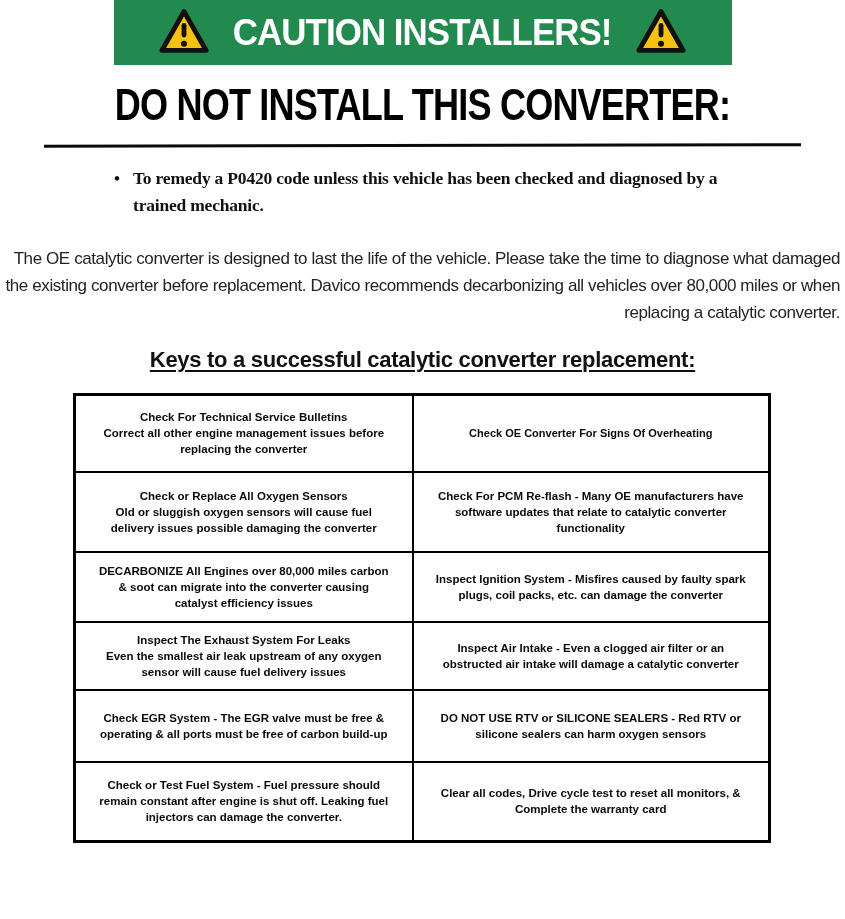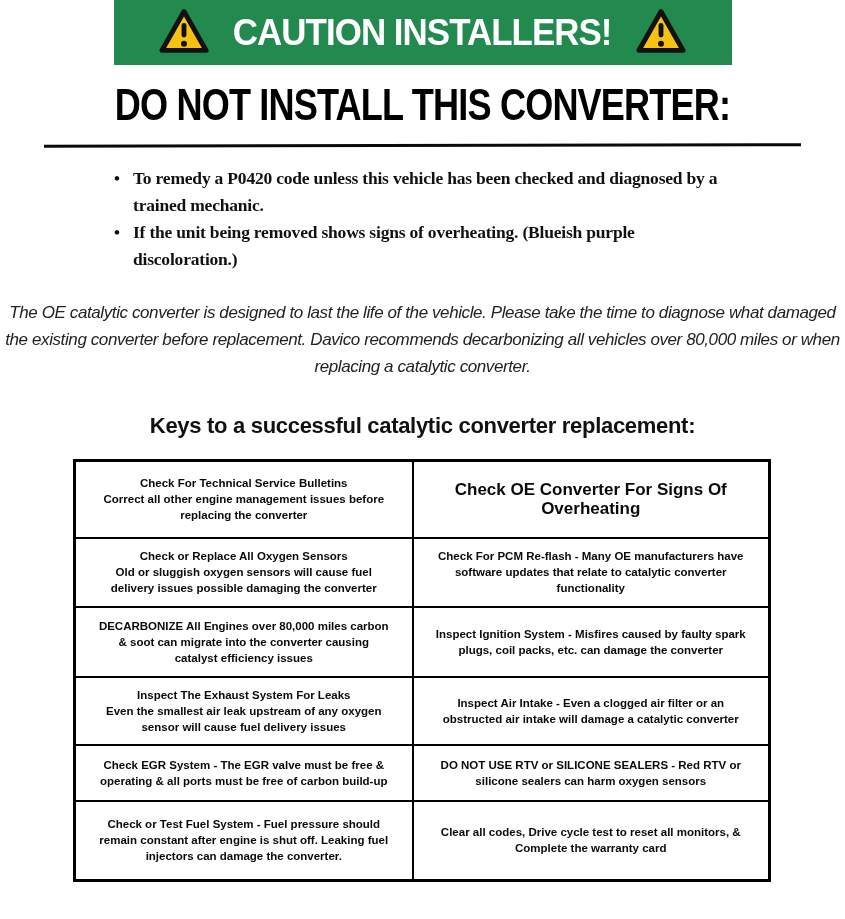--- a/index.html
+++ b/index.html
@@ -75,35 +75,35 @@
     position: absolute;
     left: 14px;
     top: 0;
     font-size: 17px;
   }
 
   
   .intro {
     margin: 26px auto 15px auto;
     width: 835px;
-    text-align: center;
+    text-align: right;
     font-size: 17px;
     letter-spacing: -0.4px;
     line-height: 27px;
     color: #222;
-    font-style: italic;
   }
 
   
   .keys-heading {
-    margin-top: 33px;
+    margin-top: 21px;
     text-align: center;
     font-weight: bold;
     font-size: 22px;
     letter-spacing: -0.3px;
+    text-decoration: underline;
     text-decoration-thickness: 2px;
     text-underline-offset: 3px;
     color: #111;
   }
 
   
   .checklist {
     margin: 20px 0 0 73px;
     width: 695px;
     border-collapse: collapse;
@@ -117,26 +117,26 @@
     font-weight: bold;
     font-size: 11.5px;
     line-height: 16px;
     white-space: pre-line;
     padding: 4px 20px;
     color: #0a0a0a;
   }
   .checklist col.c-left  { width: 338px; }
   .checklist col.c-right { width: 357px; }
   .row-1 { height: 77px; }
-  .row-2 { height: 69px; margin-top: 32px; }
+  .row-2 { height: 80px; margin-top: 32px; }
   .row-3 { height: 70px; }
   .row-4 { height: 68px; }
-  .row-5 { height: 56px; }
+  .row-5 { height: 72px; }
   .row-6 { height: 80px; }
-  td.cell-big { font-size: 17px; line-height: 19px; }
+  td.cell-big { font-size: 11px; line-height: 19px; }
 </style>
 </head>
 <body>
 
 <div class="banner">
   <span class="tri-icon">
     <svg viewBox="0 0 100 92" width="54" height="50" aria-hidden="true">
       <path d="M50 10 L91 82 L9 82 Z" fill="#f5c211" stroke="#111" stroke-width="9" stroke-linejoin="round"></path>
       <rect x="45.5" y="31" width="9" height="27" rx="4.5" fill="#111"></rect>
       <circle cx="50" cy="69.5" r="5.5" fill="#111"></circle>
@@ -151,21 +151,20 @@
     </svg>
   </span>
 </div>
 
 <div class="page-title">DO NOT INSTALL THIS CONVERTER:</div>
 
 <div class="divider"></div>
 
 <ul class="warning-list">
   <li>To remedy a P0420 code unless this vehicle has been checked and diagnosed by a trained mechanic.</li>
-  <li>If the unit being removed shows signs of overheating. (Blueish purple discoloration.)</li>
 </ul>
 
 <p class="intro">The OE catalytic converter is designed to last the life of the vehicle. Please take the time to diagnose what damaged the existing converter before replacement. Davico recommends decarbonizing all vehicles over 80,000 miles or when replacing a catalytic converter.</p>
 
 <div class="keys-heading">Keys to a successful catalytic converter replacement:</div>
 
 <table class="checklist">
   <colgroup>
       <col class="c-left">
       <col class="c-right">

